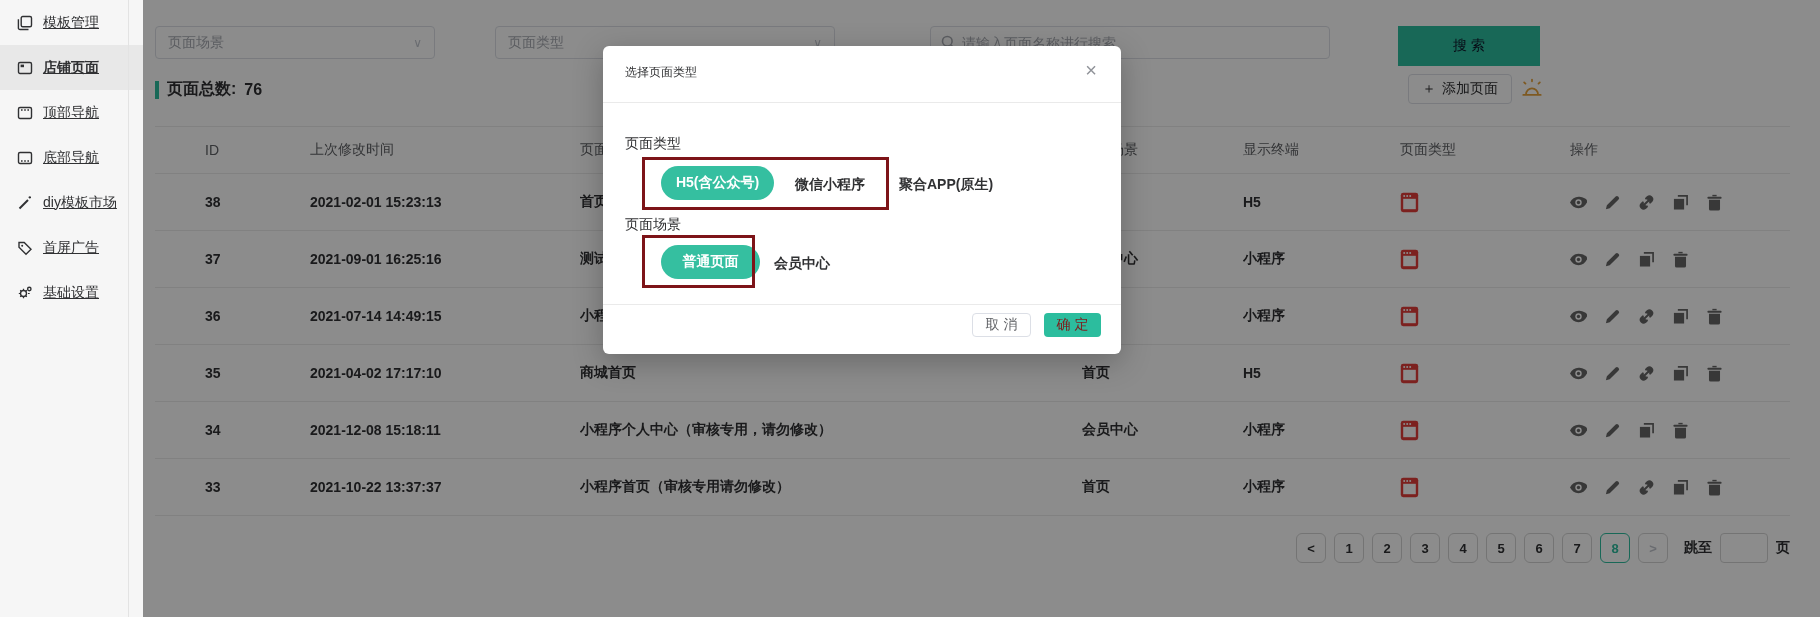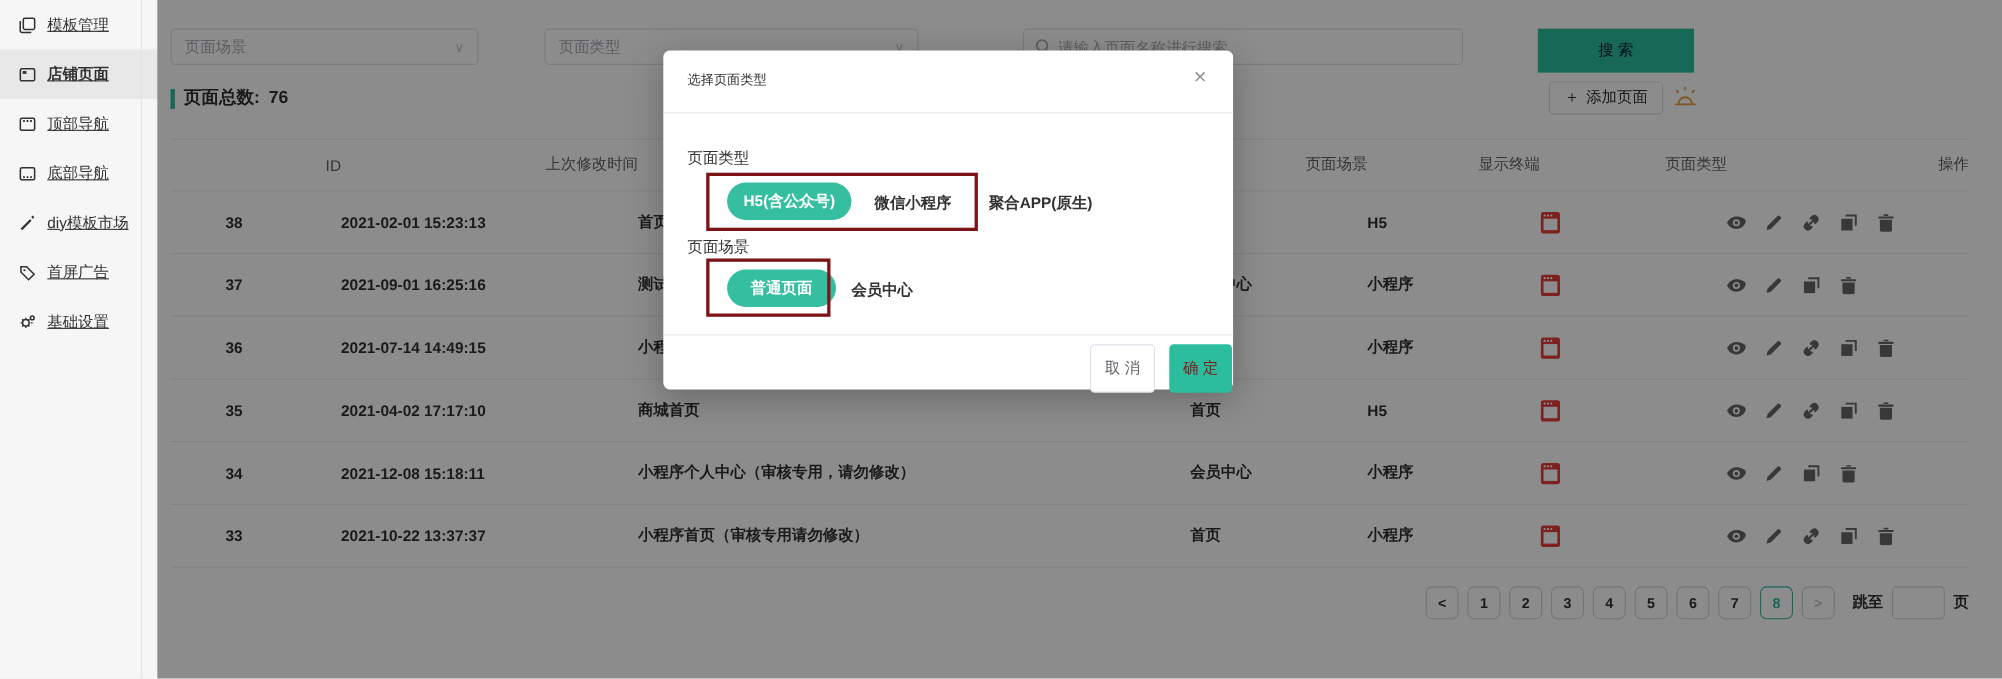--- a/index.html
+++ b/index.html
@@ -28,21 +28,21 @@
   .summary .bar { width:4px; height:18px; background:#2cbd9e; }
   .btn-add { position:absolute; left:1408px; top:74px; width:104px; height:30px; background:#fff; border:1px solid #dcdfe6; border-radius:4px; font-size:14px; color:#303133; cursor:pointer; display:flex; align-items:center; justify-content:center; gap:6px; font-family:inherit; }
   .alarm { position:absolute; left:1520px; top:78px; width:24px; height:22px; cursor:pointer; }
 
   
   .table { position:absolute; left:155px; top:126px; width:1635px; }
   .trow { display:grid; grid-template-columns:155px 270px 502px 161px 157px 170px 1fr; align-items:center; height:57px; border-bottom:1px solid #ececec; }
   .trow.head { height:48px; border-top:1px solid #ececec; color:#606266; font-weight:normal; }
   .trow > div:first-child { padding-left:50px; }
   .cell { font-weight:bold; color:#303133; white-space:nowrap; overflow:hidden; }
-  .trow.head .cell { font-weight:normal; color:#606266;text-align:right; }
+  .trow.head .cell { font-weight:normal; color:#606266; }
   .acts { display:flex; align-items:center; gap:17px; }
   .acts svg { width:17px; height:17px; fill:#666; cursor:pointer; }
   .ticon svg { width:19px; height:21px; display:block; }
 
   
   .pager { position:absolute; right:30px; top:533px; display:flex; align-items:center; gap:8px; }
   .pg { width:30px; height:30px; border:1px solid #d4d4d4; border-radius:6px; background:#fff; display:flex; align-items:center; justify-content:center; font-size:13px; font-weight:bold; color:#303133; cursor:pointer; }
   .pg.active { border-color:#2cbd9e; color:#2cbd9e; }
   .pg.dim { color:#c0c4cc; }
   .jump-label { font-weight:bold; margin-left:8px; }
@@ -53,21 +53,21 @@
   .overlay { position:absolute; left:143px; top:0; right:0; bottom:0; background:rgba(0,0,0,0.45); z-index:30; }
   .modal { position:absolute; left:603px; top:46px; width:518px; height:308px; background:#fff; border-radius:6px; box-shadow:0 8px 30px rgba(0,0,0,.25); z-index:40; }
   .m-title { position:absolute; left:22px; top:18px; font-size:12px; color:#303133; }
   .m-close { position:absolute; right:24px; top:14px; font-size:20px; color:#909399; cursor:pointer; line-height:1; }
   .m-div-top { position:absolute; left:0; top:56px; width:100%; height:1px; background:#eaeaea; }
   .m-div-bot { position:absolute; left:0; top:258px; width:100%; height:1px; background:#eaeaea; }
   .m-label { position:absolute; left:22px; font-size:14px; color:#303133; }
   .pill { position:absolute; height:34px; border-radius:17px; background:#35bfa0; color:#fff; font-weight:bold; display:flex; align-items:center; justify-content:center; cursor:pointer; font-size:14px; }
   .opt-plain { position:absolute; font-weight:bold; color:#303133; cursor:pointer; font-size:14px; }
   .ann { position:absolute; border:3px solid #7d1418; pointer-events:none; }
-  .m-btn { position:absolute; height:44px; border-radius:4px; font-size:14px; cursor:pointer; font-family:inherit;margin-left:19px; }
+  .m-btn { position:absolute; height:24px; border-radius:4px; font-size:14px; cursor:pointer; font-family:inherit; }
   .m-cancel { left:369px; top:267px; width:59px; background:#fff; border:1px solid #dcdfe6; color:#606266; }
   .m-confirm { left:441px; top:267px; width:57px; background:#2cbd9e; border:none; color:#7f1d1d; }
 </style>
 </head>
 <body>
 
 <div class="app">
 
   <aside class="sidebar">
     <div class="side-item">

